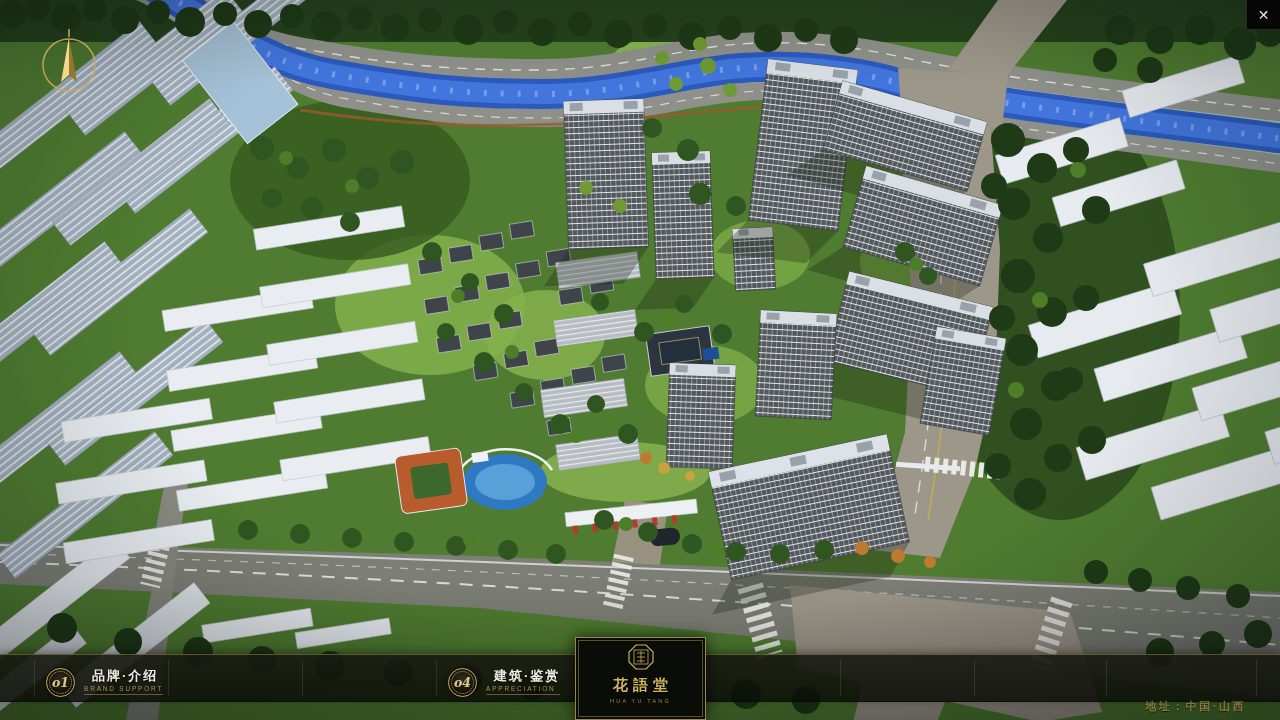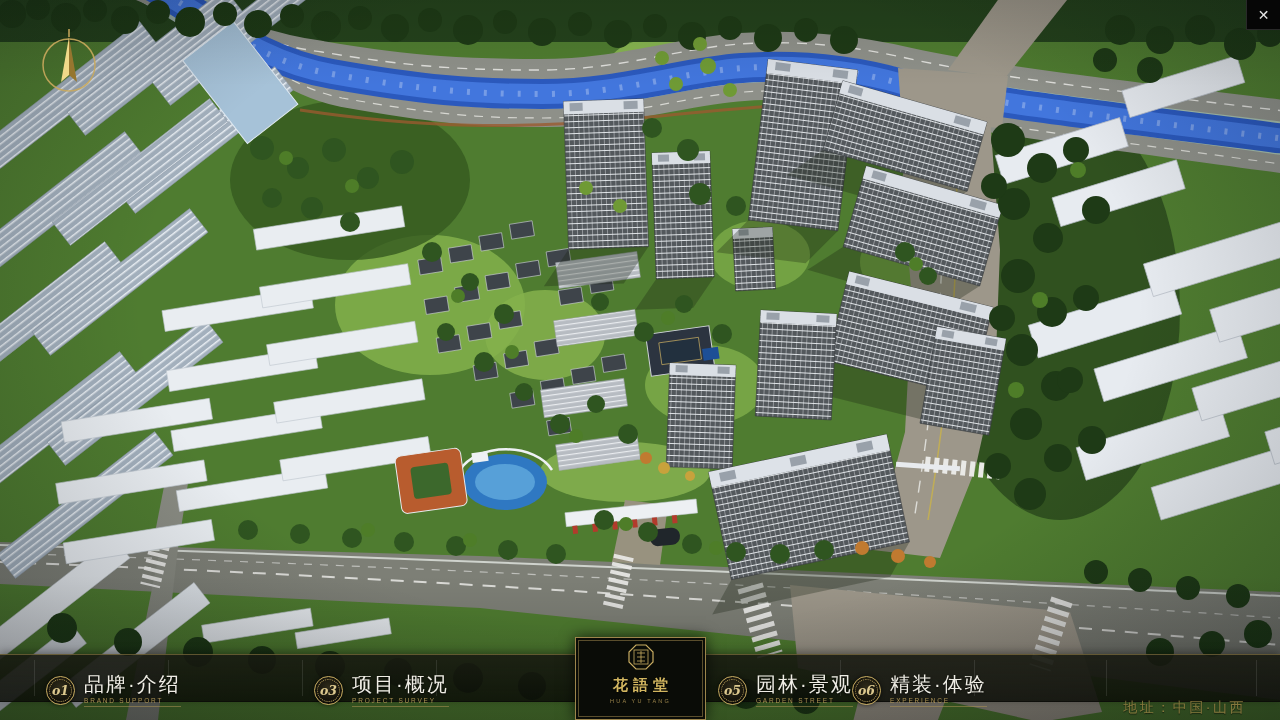--- a/index.html
+++ b/index.html
@@ -14,41 +14,41 @@
   .close-btn{position:absolute;top:0;right:0;width:33px;height:29px;background:#060606;
     display:flex;align-items:center;justify-content:center;z-index:12;cursor:pointer;
     border-left:1px solid rgba(255,255,255,.14);border-bottom:1px solid rgba(255,255,255,.14);}
   .close-btn span{font-size:14px;color:#e4e4e4;line-height:1;}
   
   .navbar{position:absolute;left:0;top:654px;width:1280px;height:46px;z-index:10;
     background:linear-gradient(180deg, rgba(24,26,17,.90), rgba(10,12,6,.84));
     border-top:1px solid rgba(163,140,80,.55);border-bottom:1px solid rgba(0,0,0,.55);
     box-shadow:0 -2px 8px rgba(0,0,0,.35);}
   .sep{position:absolute;top:5px;bottom:5px;width:1px;background:rgba(255,255,255,.10);}
-  .nav-item{position:absolute;top:12px;height:100%;display:flex;align-items:center;gap:9px;cursor:pointer;}
+  .nav-item{position:absolute;top:4px;height:100%;display:flex;align-items:center;gap:9px;cursor:pointer;}
   .badge{width:27px;height:27px;border-radius:50%;border:1px solid #c9ad62;flex:0 0 auto;position:relative;
     background:radial-gradient(circle at 50% 38%, #2f2b1a, #0f0e08 72%);
     display:flex;align-items:center;justify-content:center;box-shadow:0 0 4px rgba(0,0,0,.6);}
   .badge::before{content:"";position:absolute;inset:2px;border-radius:50%;border:1px dotted rgba(201,173,98,.85);}
   .badge .num{font-family:"DejaVu Serif",serif;font-style:italic;font-weight:bold;font-size:12.5px;color:#ddc98f;}
   .txt{display:flex;flex-direction:column;}
-  .zh{font-weight:normal;font-size:20px;line-height:1.1;color:#efede5;letter-spacing:2px;white-space:nowrap;
-      text-shadow:0 1px 2px rgba(0,0,0,.75);}
+  .zh{font-weight:bold;font-size:13px;line-height:1.1;color:#efede5;letter-spacing:2px;white-space:nowrap;
+      text-shadow:0 1px 2px rgba(0,0,0,.75);margin-left:8px;}
   .en{font-size:6.5px;line-height:1;color:#ab9254;letter-spacing:1.8px;margin-top:3px;padding-bottom:2px;
       border-bottom:1px solid rgba(171,146,84,.55);white-space:nowrap;}
   
   .logo-panel{position:absolute;left:575px;top:637px;width:131px;height:83px;z-index:12;background:#0a0c07;
     border:1px solid #9c854b;box-sizing:border-box;cursor:pointer;
     box-shadow:inset 0 0 0 2px #0a0c07, inset 0 0 0 3px rgba(156,133,75,.55), 0 0 14px rgba(0,0,0,.7);
     display:flex;flex-direction:column;align-items:center;padding-top:6px;}
   .logo-name{font-family:"DejaVu Serif",serif;font-weight:bold;font-size:15px;color:#d2b660;
     letter-spacing:5px;padding-left:5px;margin-top:2px;text-shadow:0 1px 2px rgba(0,0,0,.8);}
   .logo-sub{font-size:5.5px;color:#9c854b;letter-spacing:2.2px;margin-top:3px;}
-  .address{position:absolute;top:699px;right:34px;z-index:11;font-size:14px;color:#8d7c3f;
-    letter-spacing:2.5px;opacity:.92;text-shadow:0 1px 1px rgba(0,0,0,.6);}
+  .address{position:absolute;top:699px;right:34px;z-index:11;font-size:11px;color:#8d7c3f;
+    letter-spacing:2.5px;opacity:.92;text-shadow:0 1px 1px rgba(0,0,0,.6);font-weight:bold;}
 </style>
 </head>
 <body>
 
 <svg class="scene" viewBox="0 0 1280 720" preserveAspectRatio="none">
   <defs>
     <pattern id="win" width="5" height="6" patternUnits="userSpaceOnUse">
       <rect width="5" height="6" fill="#53585c"></rect>
       <rect width="5" height="1" fill="#dfe3e6"></rect>
       <rect width=".8" height="6" fill="rgba(235,240,243,.5)"></rect>
@@ -488,45 +488,27 @@
 
   <div class="nav-item" style="left:46px">
     <div class="badge">
         <span class="num">o1</span>
       </div>
     <div class="txt">
         <span class="zh">品牌·介绍</span>
     <span class="en">BRAND SUPPORT</span>
       </div>
   </div>
-  <div class="nav-item" style="left:314px">
+  <div class="nav-item" style="left:448px">
     <div class="badge">
-        <span class="num">o3</span>
+        <span class="num">o4</span>
       </div>
     <div class="txt">
-        <span class="zh">项目·概况</span>
-    <span class="en">PROJECT SURVEY</span>
-      </div>
-  </div>
-  <div class="nav-item" style="left:718px">
-    <div class="badge">
-        <span class="num">o5</span>
-      </div>
-    <div class="txt">
-        <span class="zh">园林·景观</span>
-    <span class="en">GARDEN STREET</span>
-      </div>
-  </div>
-  <div class="nav-item" style="left:852px">
-    <div class="badge">
-        <span class="num">o6</span>
-      </div>
-    <div class="txt">
-        <span class="zh">精装·体验</span>
-    <span class="en">EXPERIENCE</span>
+        <span class="zh">建筑·鉴赏</span>
+    <span class="en">APPRECIATION</span>
       </div>
   </div>
 </div>
 
 <div class="logo-panel">
   <span>
     <svg width="26" height="26" viewBox="0 0 26 26">
       <polygon points="8,1 18,1 25,8 25,18 18,25 8,25 1,18 1,8" fill="none" stroke="#c9ad62" stroke-width="1.2"></polygon>
       <rect x="6" y="6" width="14" height="14" fill="none" stroke="#c9ad62" stroke-width=".8"></rect>
       <path d="M9,9 h8 M9,13 h8 M9,17 h8 M13,7 v12" stroke="#c9ad62" stroke-width=".8" fill="none"></path>

